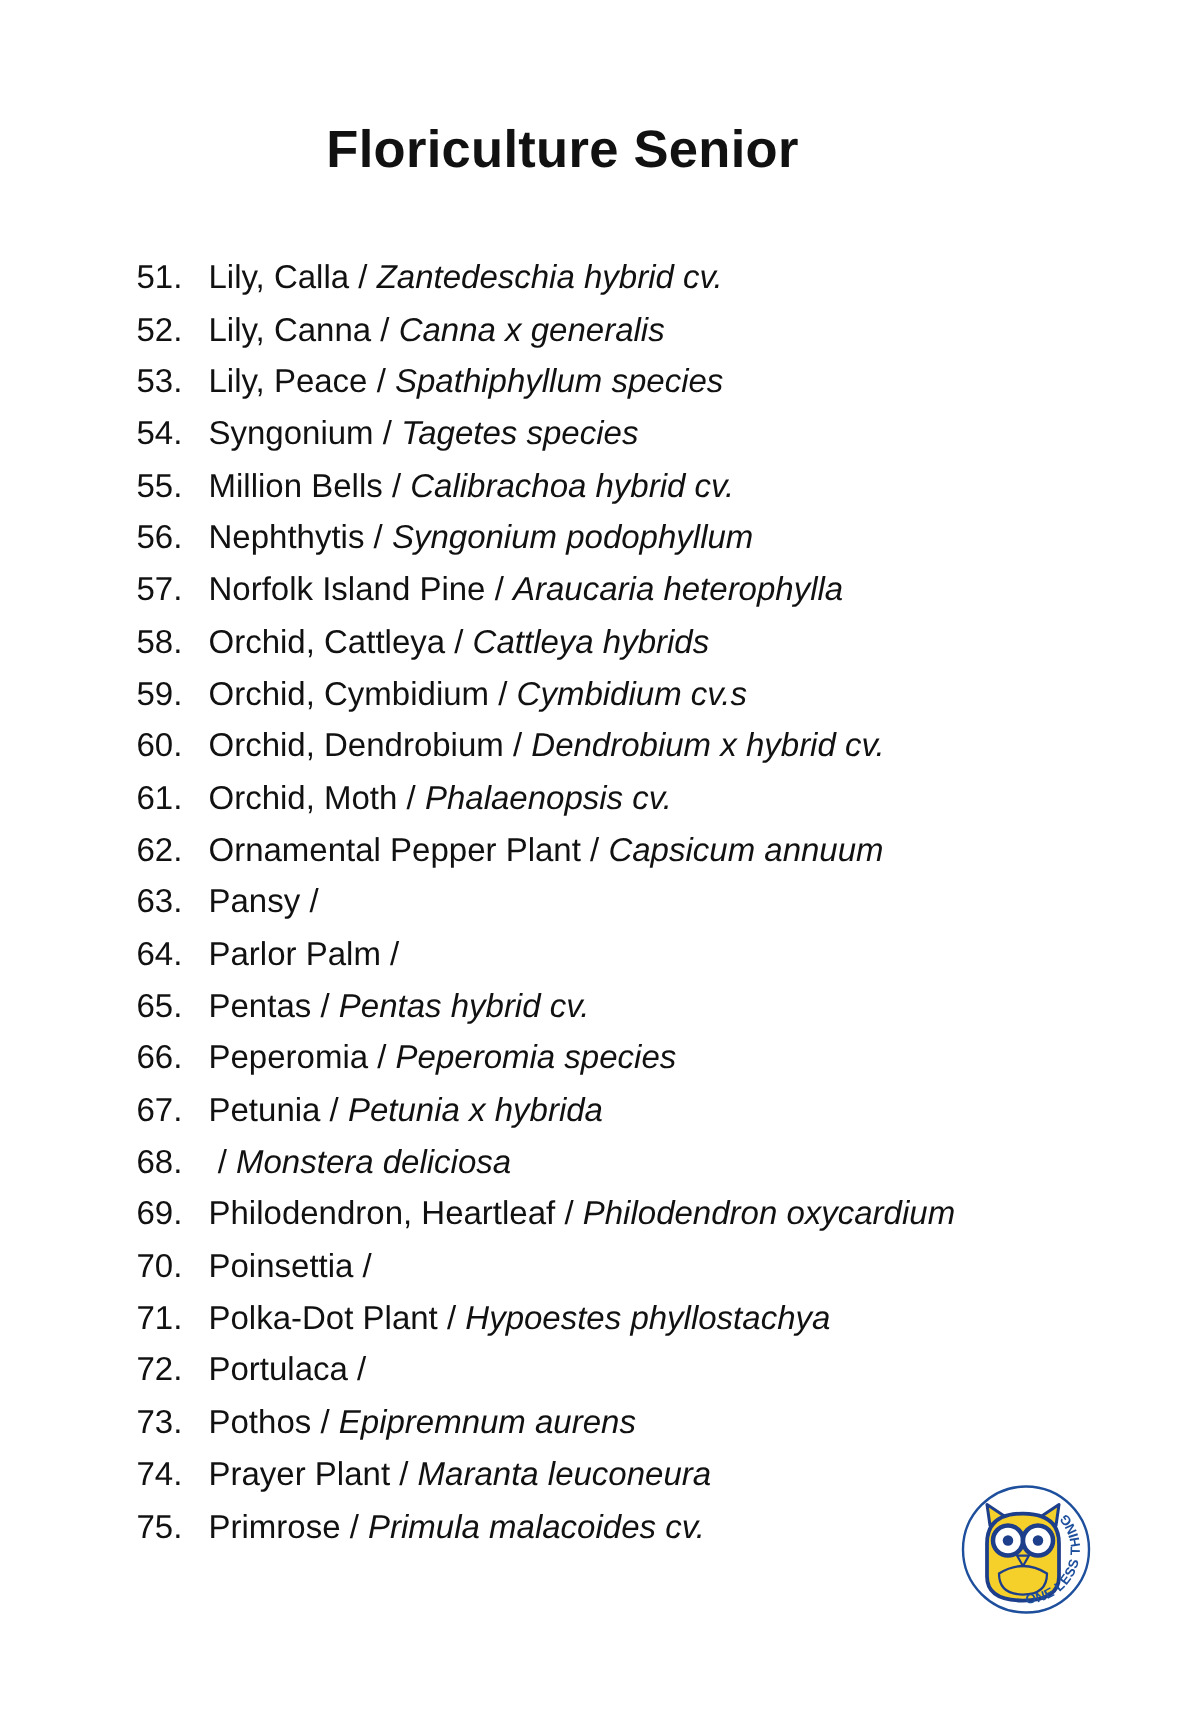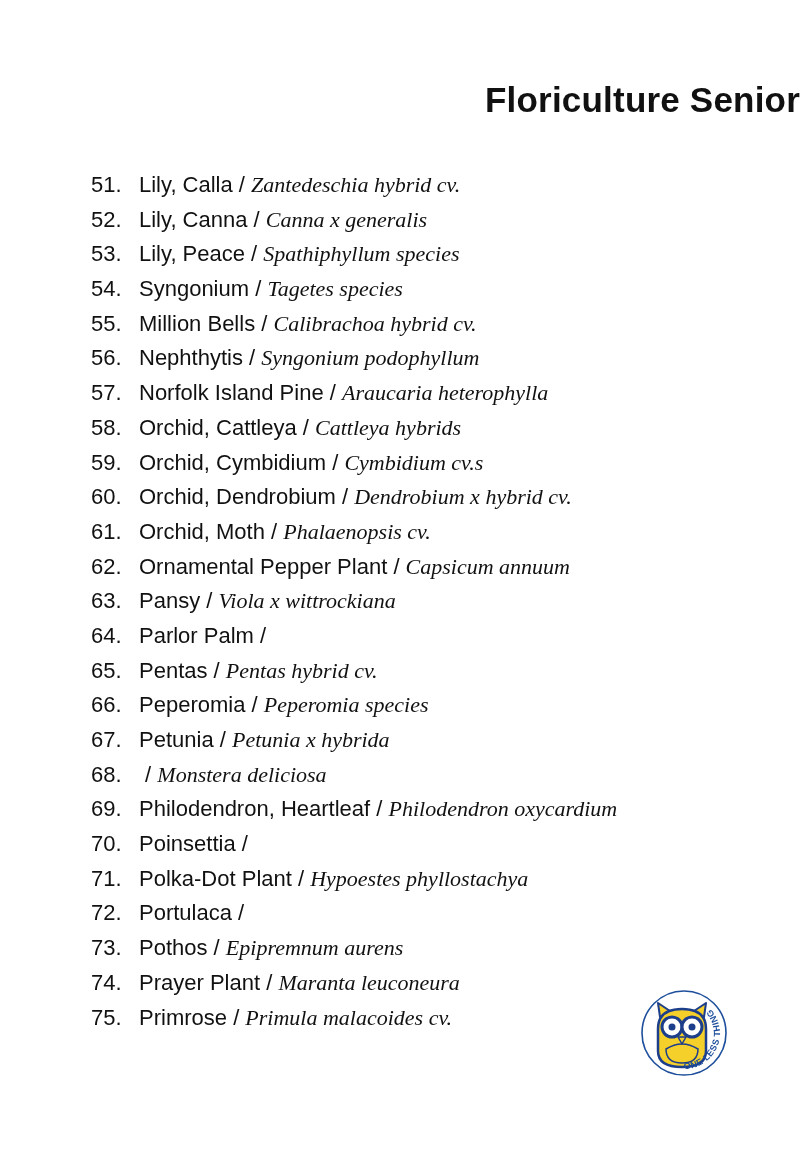--- a/index.html
+++ b/index.html
@@ -1,26 +1,26 @@
 <!DOCTYPE html>
 <html><head>
   <meta charset="utf-8">
   <style>
     html, body { margin: 0; padding: 0; background: #ffffff; }
     body { width: 800px; height: 1156px; position: relative; overflow: hidden;
            font-family: "Liberation Sans", "DejaVu Sans", sans-serif; color: #111; }
-    .title { position: absolute; left: 0; right: 0; top: 80px; text-align: right;
+    .title { position: absolute; left: 0; right: 0; top: 80px; text-align: center;
              font-size: 35px; font-weight: bold; letter-spacing: 0.2px; padding-left: 0px; }
     .title span { display: inline-block; margin-left: -50px; }
     .list { position: absolute; left: 91px; top: 168px; margin: 0; padding: 0; list-style: none; }
     .item { height: 34.7px; line-height: 34.7px; font-size: 22px; white-space: nowrap; display: flex; }
     .num { width: 48px; display: inline-block; }
     .common { }
     .sep { }
-    .sci { font-style: italic; font-family: Liberation Serif, serif; }
+    .sci { font-style: italic; }
     .logo { position: absolute; left: 640px; top: 989px; width: 88px; height: 88px; }
   </style>
 </head>
 <body>
 
 <div class="title"><span>Floriculture Senior</span></div>
 
 <ul class="list" id="plant-list">
     <li class="item">
       <span class="num">51.</span>
@@ -91,21 +91,20 @@
     <li class="item">
       <span class="num">62.</span>
       <span class="common">Ornamental Pepper Plant</span>
       <span class="sep" style="white-space:pre"> / </span>
       <span class="sci">Capsicum annuum</span>
     </li>
     <li class="item">
       <span class="num">63.</span>
       <span class="common">Pansy</span>
       <span class="sep" style="white-space:pre"> / </span>
-      <span class="sci">Viola x wittrockiana</span>
     </li>
     <li class="item">
       <span class="num">64.</span>
       <span class="common">Parlor Palm</span>
       <span class="sep" style="white-space:pre"> / </span>
     </li>
     <li class="item">
       <span class="num">65.</span>
       <span class="common">Pentas</span>
       <span class="sep" style="white-space:pre"> / </span>

